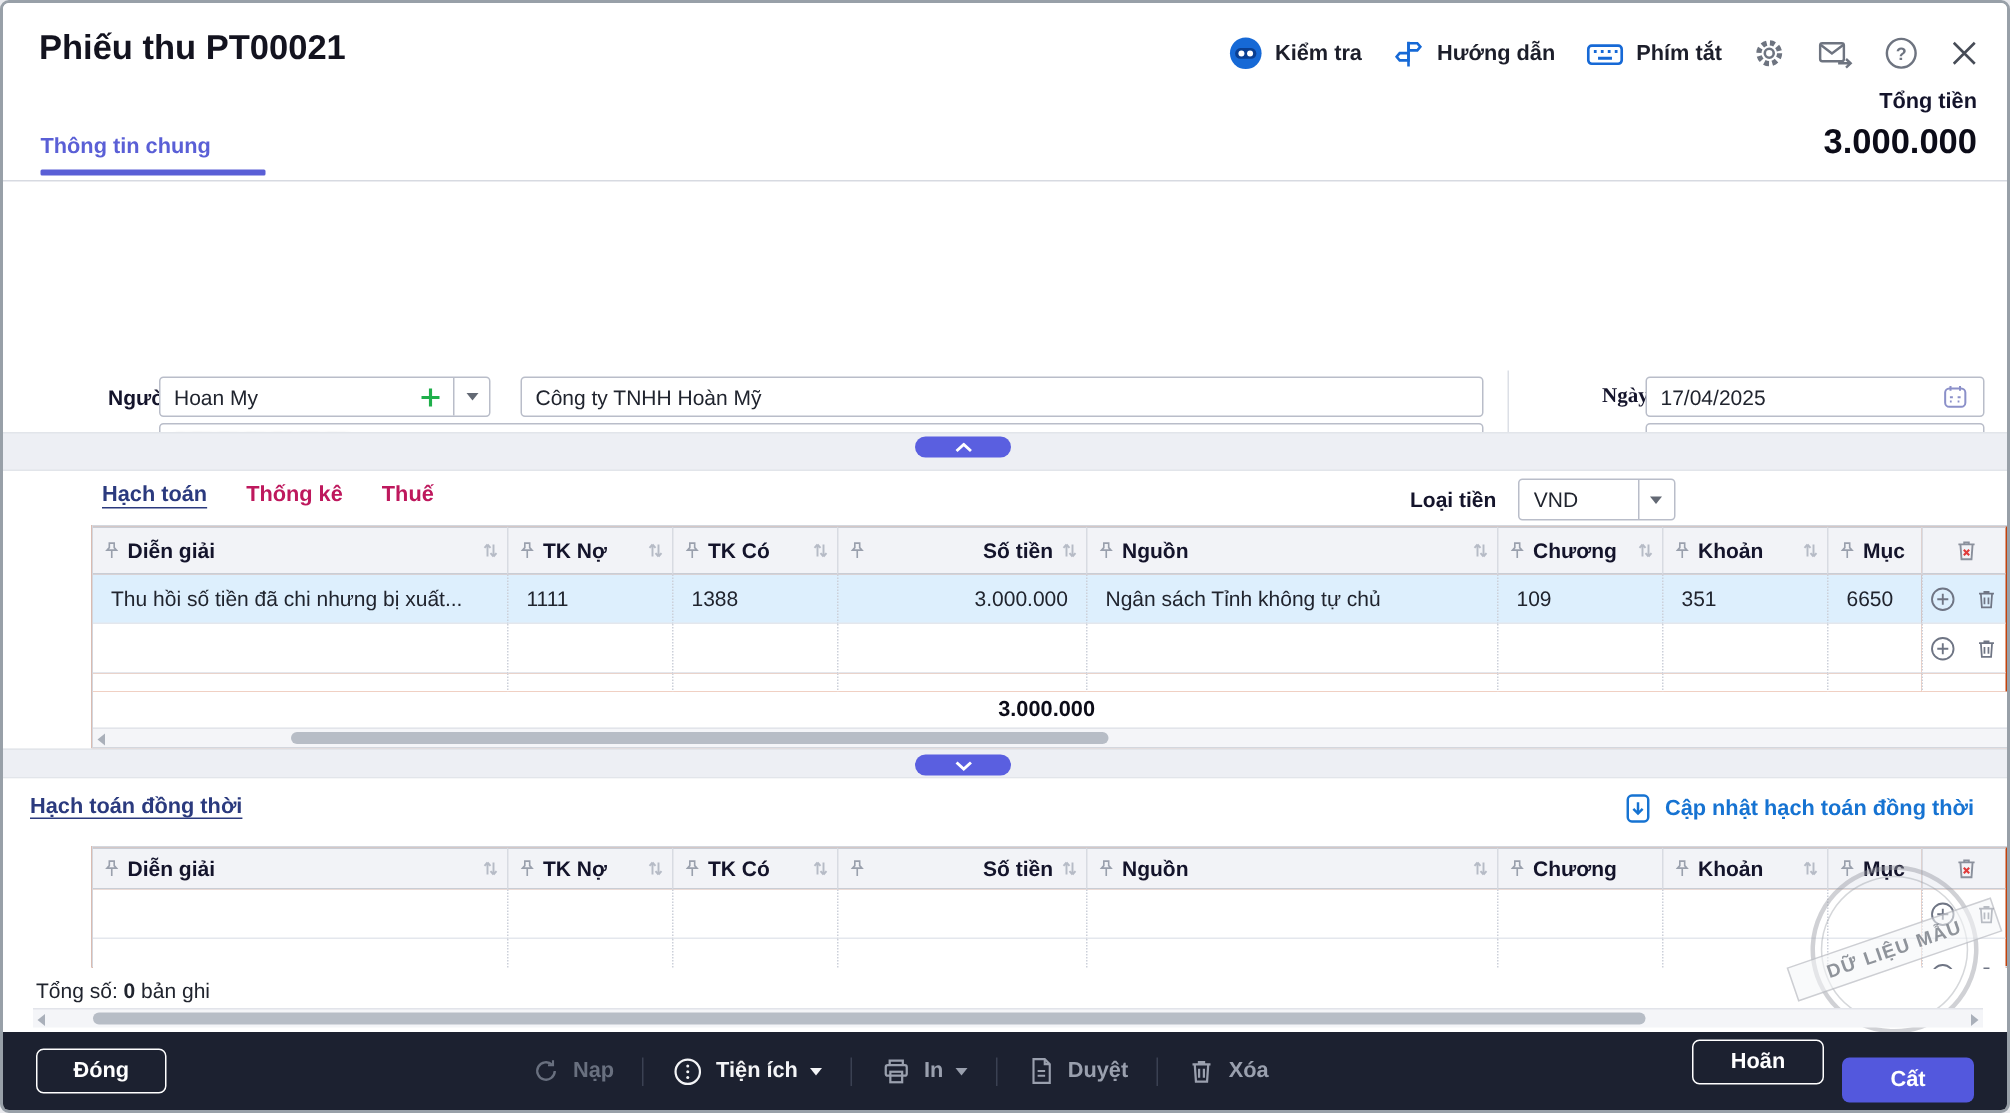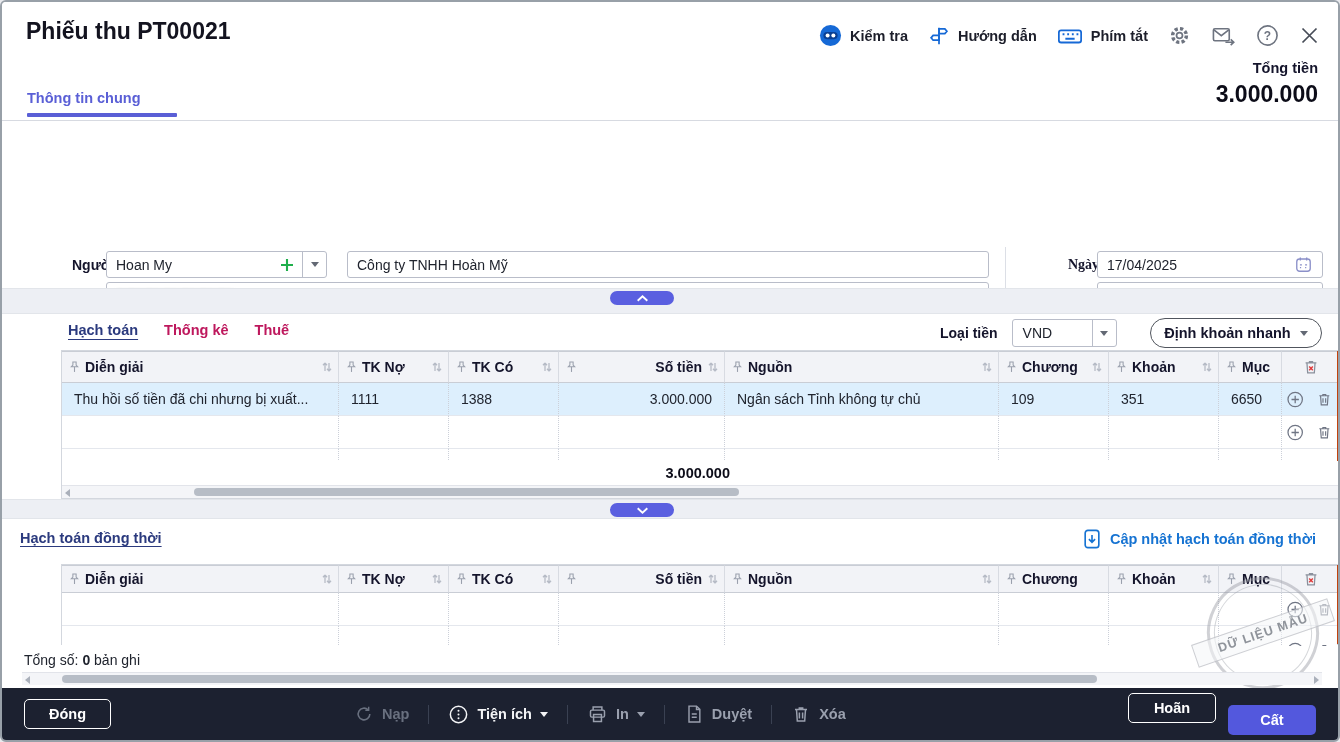--- a/index.html
+++ b/index.html
@@ -282,24 +282,20 @@
       <span class="cur-lbl">Loại tiền</span>
       <span class="select">
         <span>VND</span>
         <span class="combo-extra">
             <span class="combo-arrow" style="margin-right:0;">
               <span class="caret"></span>
             </span>
           </span>
       </span>
     </div>
-    <div class="quick-btn">
-      <span>Định khoản nhanh</span>
-        <span class="caret"></span>
-    </div>
 
     <div class="table-wrap" style="left:20px;top:36px;width:1295px;height:149px;">
       <div class="tgrid">
         <div class="tr">
           <div class="th">
               <svg width="9" height="12" viewBox="0 0 10 13" fill="none" stroke="#9aa0ad" stroke-width="1.2">
                 <path d="M3.2 1h3.6v3.4l1.7 1.8H1.5l1.7-1.8z"></path>
                 <path d="M5 6.4V12"></path>
               </svg>
               <span>Diễn giải</span>

